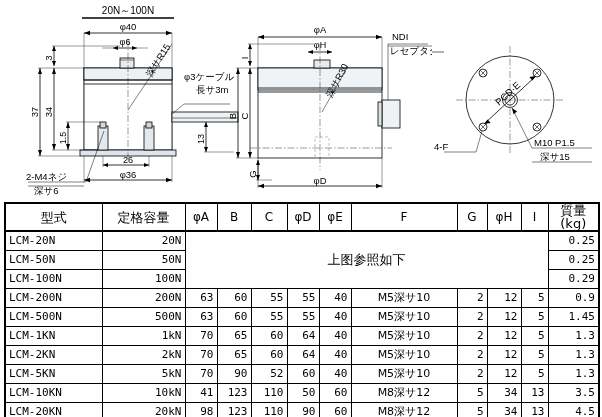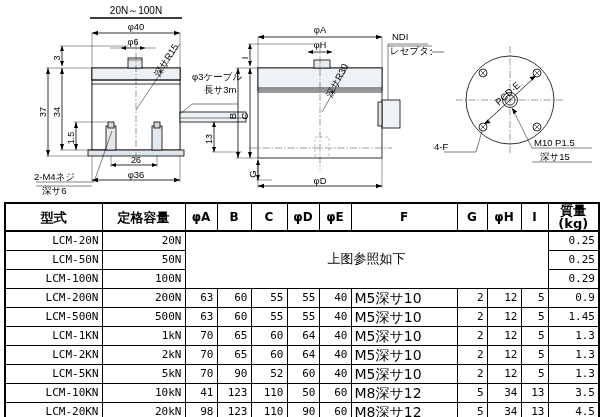--- a/index.html
+++ b/index.html
@@ -3,21 +3,21 @@
 <meta charset="utf-8">
 <style>
   html,body{margin:0;padding:0;background:#ffffff;}
   body{
     width:602px;height:417px;position:relative;overflow:hidden;
     font-family:"Liberation Sans","DejaVu Sans",sans-serif;
     color:#000;
   }
   .drawings{position:absolute;left:0;top:0;width:602px;height:200px;}
   .dwg{position:absolute;top:0;height:200px;}
-  #dwg-left{left:16px;width:222px;padding-left:16px;}
+  #dwg-left{left:8px;width:222px;padding-left:16px;}
   #dwg-mid{left:222px;width:210px;}
   #dwg-right{left:432px;width:170px;}
   svg{display:block;}
   .lbl{font-family:"Liberation Sans","DejaVu Sans",sans-serif;}
 
   
   .spec-wrap{position:absolute;left:4px;top:202px;width:594px;}
   table.spec{
     border-collapse:collapse;
     width:594px;
@@ -29,31 +29,31 @@
   table.spec th, table.spec td{
     border:1px solid #000;
     padding:0 3px;
     height:18px;
     line-height:18px;
     white-space:nowrap;
     overflow:hidden;
   }
   table.spec thead th{
     text-align:center;
-    font-weight:bold;
+    font-weight:normal;
     height:26px;
     line-height:13px;
     font-family:"DejaVu Sans","Liberation Sans",sans-serif;
     font-size:12px;
   }
   table.spec thead th.jp{font-size:13px;}
-  .c-model{text-align:right;}
+  .c-model{text-align:left;}
   .c-num{text-align:right;}
-  .c-f{font-family:"DejaVu Sans","Liberation Sans",sans-serif;font-size:14px;}
-  .c-merge{text-align:center;font-family:Liberation Mono, monospace;font-size:13px;}
+  .c-f{text-align:center;font-family:"DejaVu Sans","Liberation Sans",sans-serif;font-size:11px;}
+  .c-merge{text-align:center;font-family:Liberation Serif, serif;font-size:13px;}
   .outer-top{border-top:2px solid #000 !important;}
   .outer-bot{border-bottom:2px solid #000 !important;}
   .outer-left{border-left:2px solid #000 !important;}
   .outer-right{border-right:2px solid #000 !important;}
   .hdr-bot{border-bottom:2px solid #000 !important;}
   .mass-unit{font-size:13px;}
 </style>
 </head>
 <body>
 

